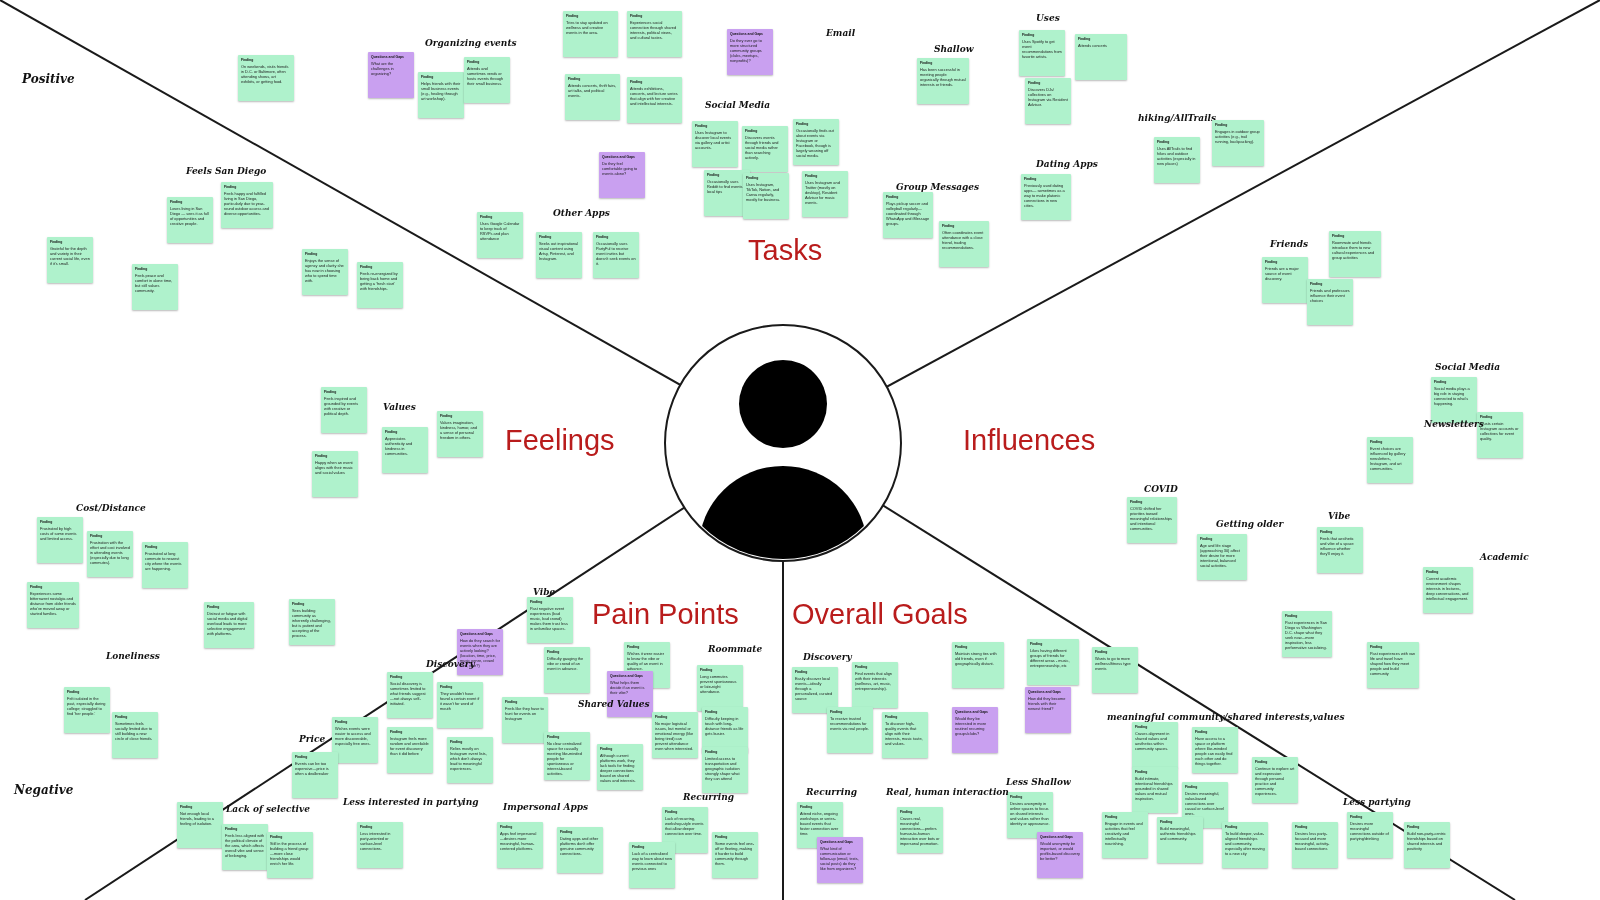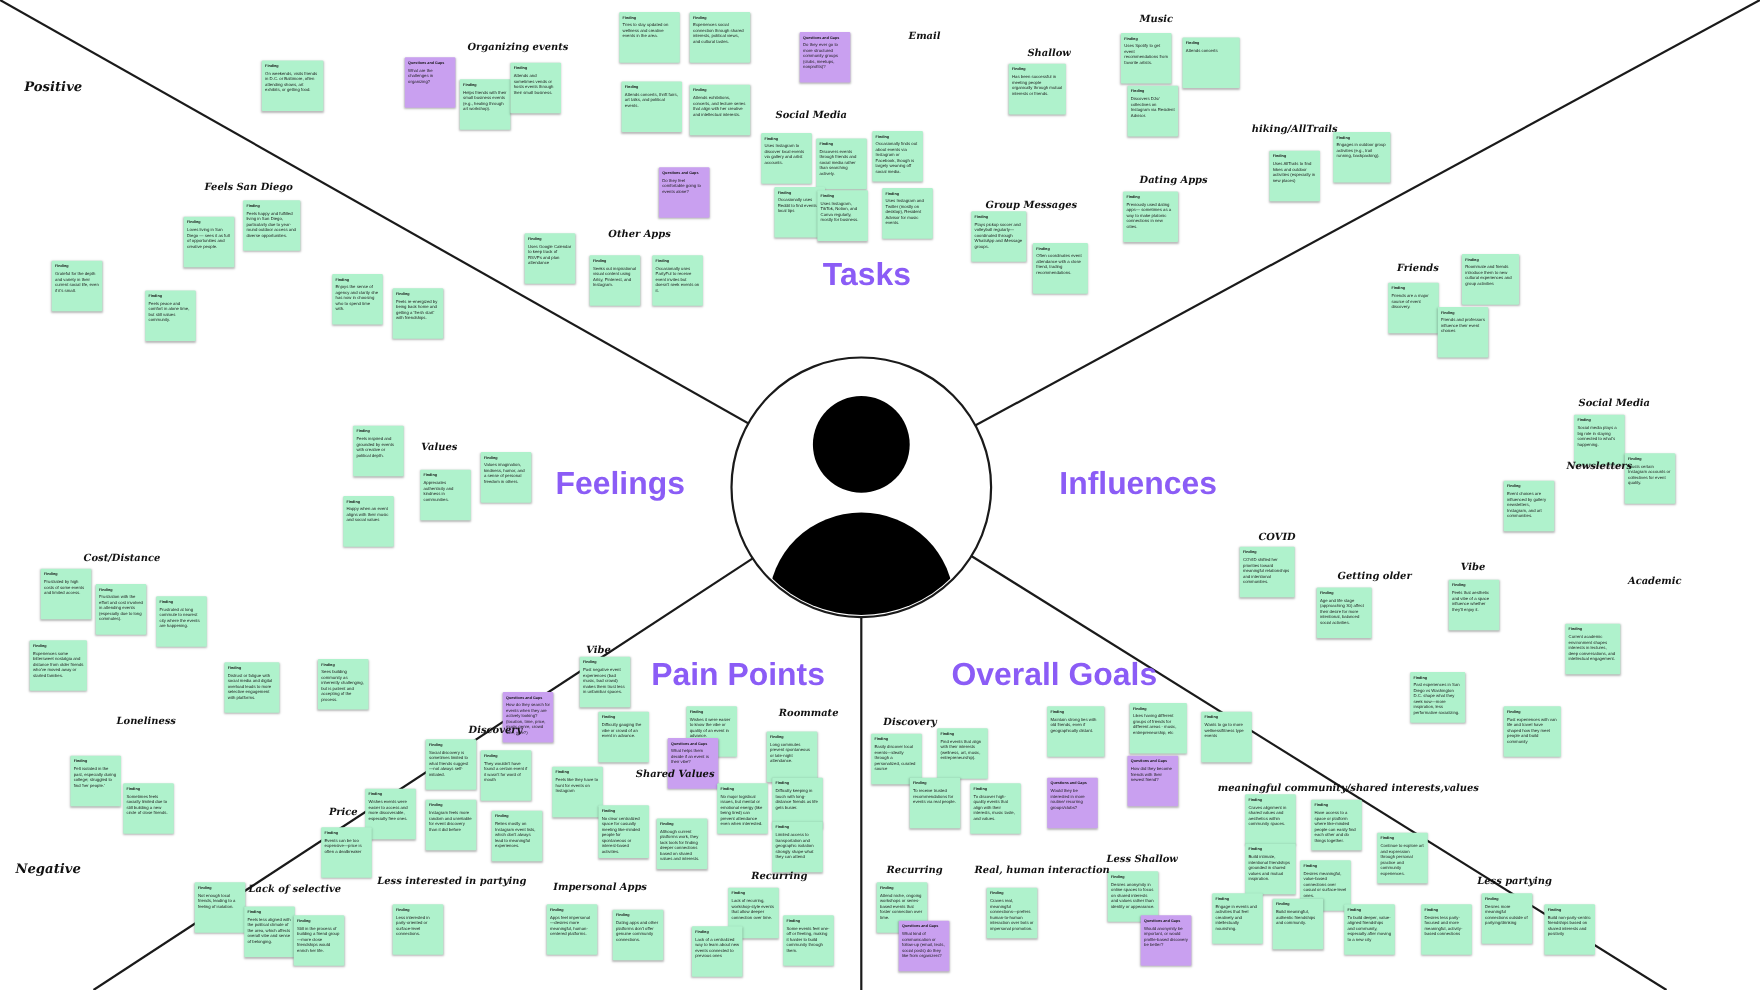--- a/index.html
+++ b/index.html
@@ -1,18 +1,18 @@
 <!DOCTYPE html>
 <html style="--green: #aff2cc; --purple: #c9a0f0;"><head>
 <meta charset="utf-8">
 <style>
   html,body{margin:0;padding:0;background:#ffffff;width:1600px;height:900px;overflow:hidden;}
   #board{position:relative;width:1600px;height:900px;font-family:"Liberation Sans",sans-serif;}
   #lines-svg{position:absolute;left:0;top:0;width:1600px;height:900px;}
-  .section-title{position:absolute;font-weight:bold;font-size:29px;color:#8b5cf6;letter-spacing:0px;white-space:nowrap;}
+  .section-title{position:absolute;font-weight:normal;font-size:29px;color:#b91c1c;letter-spacing:0px;white-space:nowrap;}
   .cluster-label{position:absolute;font-family:"DejaVu Serif",serif;font-style:italic;font-weight:bold;font-size:9px;color:#111;white-space:nowrap;}
   .corner-label{position:absolute;font-family:"DejaVu Serif",serif;font-style:italic;font-weight:bold;font-size:12px;color:#111;}
   .note{position:absolute;width:46px;min-height:46px;padding:3px 3px 4px 3px;box-sizing:border-box;
         box-shadow:0 1px 2px rgba(0,0,0,.28);border-radius:1px;}
   .note.f{background:var(--green,#aff2cc);}
   .note.q{background:var(--purple,#c9a0f0);}
   .note-title{font-weight:bold;font-size:3.4px;line-height:1.3;margin-bottom:1.5px;color:#111;}
   .note-body{font-size:3.9px;line-height:1.3;color:#1b1b1b;word-wrap:break-word;}
 </style>
 </head>
@@ -77,21 +77,21 @@
     <div class="cluster-label" style="left: 826px; top: 28px;">Email</div>
     <div class="note q" style="left: 727px; top: 29px;">
       <div class="note-title">Questions and Gaps</div>
       <div class="note-body">Do they ever go to more structured community groups (clubs, meetups, nonprofits)?</div>
     </div>
     <div class="cluster-label" style="left: 934px; top: 44px;">Shallow</div>
     <div class="note f" style="left: 917px; top: 58px; width: 52px;">
       <div class="note-title">Finding</div>
       <div class="note-body">Has been successful in meeting people organically through mutual interests or friends.</div>
     </div>
-    <div class="cluster-label" style="left: 1036px; top: 13px;">Music</div>
+    <div class="cluster-label" style="left: 1036px; top: 13px;">Uses</div>
     <div class="note f" style="left: 1019px; top: 30px;">
       <div class="note-title">Finding</div>
       <div class="note-body">Uses Spotify to get event recommendations from favorite artists.</div>
     </div>
     <div class="note f" style="left: 1075px; top: 34px; width: 52px;">
       <div class="note-title">Finding</div>
       <div class="note-body">Attends concerts</div>
     </div>
     <div class="note f" style="left: 1025px; top: 78px;">
       <div class="note-title">Finding</div>
@@ -275,21 +275,21 @@
     <div class="cluster-label" style="left: 1216px; top: 519px;">Getting older</div>
     <div class="note f" style="left: 1197px; top: 534px; width: 50px;">
       <div class="note-title">Finding</div>
       <div class="note-body">Age and life stage (approaching 30) affect their desire for more intentional, balanced social activities.</div>
     </div>
     <div class="cluster-label" style="left: 1328px; top: 511px;">Vibe</div>
     <div class="note f" style="left: 1317px; top: 527px;">
       <div class="note-title">Finding</div>
       <div class="note-body">Feels that aesthetic and vibe of a space influence whether they'll enjoy it.</div>
     </div>
-    <div class="cluster-label" style="left: 1480px; top: 524px;">Academic</div>
+    <div class="cluster-label" style="left: 1480px; top: 552px;">Academic</div>
     <div class="note f" style="left: 1423px; top: 567px; width: 50px;">
       <div class="note-title">Finding</div>
       <div class="note-body">Current academic environment shapes interests in lectures, deep conversations, and intellectual engagement.</div>
     </div>
     <div class="note f" style="left: 1282px; top: 611px; width: 50px;">
       <div class="note-title">Finding</div>
       <div class="note-body">Past experiences in San Diego vs Washington D.C. shape what they seek now—more inspiration, less performative socializing.</div>
     </div>
     <div class="note f" style="left: 1367px; top: 642px; width: 52px;">
       <div class="note-title">Finding</div>
@@ -406,21 +406,21 @@
       <div class="note-body">Lack of recurring, workshop-style events that allow deeper connection over time.</div>
     </div>
     <div class="note f" style="left: 712px; top: 832px;">
       <div class="note-title">Finding</div>
       <div class="note-body">Some events feel one-off or fleeting, making it harder to build community through them.</div>
     </div>
     <div class="note f" style="left: 629px; top: 842px;">
       <div class="note-title">Finding</div>
       <div class="note-body">Lack of a centralized way to learn about new events connected to previous ones</div>
     </div>
-    <div class="section-title" style="left: 865px; top: 598px;">Overall Goals</div>
+    <div class="section-title" style="left: 792px; top: 598px;">Overall Goals</div>
     <div class="cluster-label" style="left: 803px; top: 652px;">Discovery</div>
     <div class="note f" style="left: 792px; top: 667px;">
       <div class="note-title">Finding</div>
       <div class="note-body">Easily discover local events—ideally through a personalized, curated source</div>
     </div>
     <div class="note f" style="left: 852px; top: 662px;">
       <div class="note-title">Finding</div>
       <div class="note-body">Find events that align with their interests (wellness, art, music, entrepreneurship).</div>
     </div>
     <div class="note f" style="left: 827px; top: 707px;">

